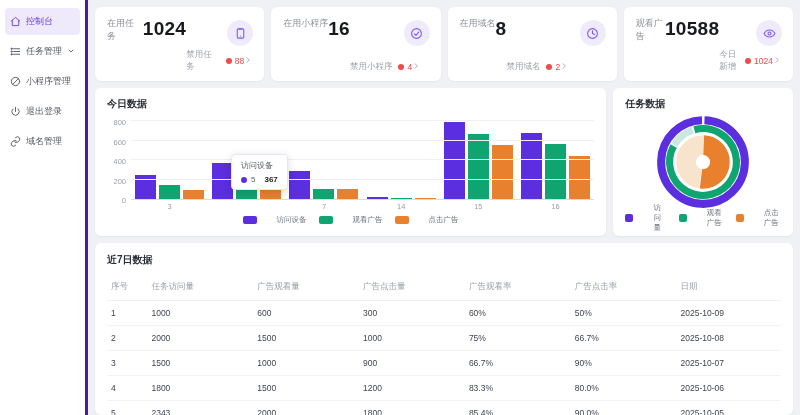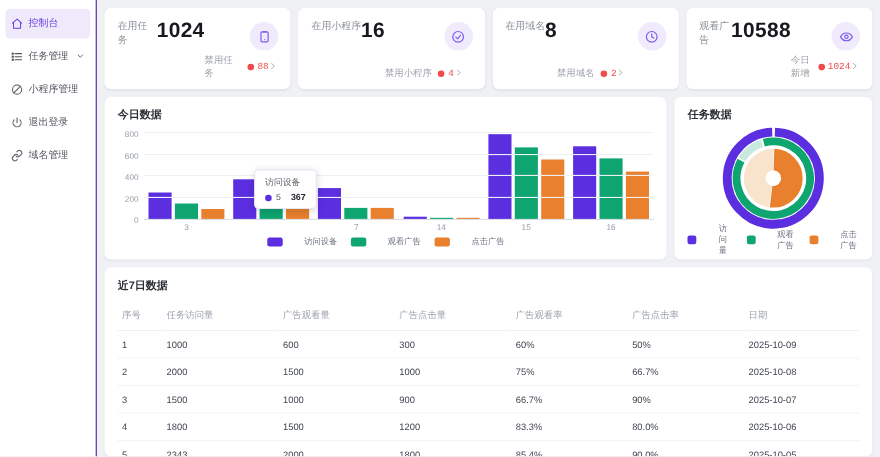--- a/index.html
+++ b/index.html
@@ -1,42 +1,42 @@
 <!DOCTYPE html>
 <html><head>
 <meta charset="utf-8">
 <style>
   * { margin:0; padding:0; box-sizing:border-box; }
   html,body { width:800px; height:415px; overflow:hidden; background:#f0f1f4;
     font-family:"Liberation Sans", sans-serif; }
   body { display:flex; }
 
   
-  .sidebar { width:88px; flex-shrink:0; background:#fff; border-right:1px solid #4c1d95;
+  .sidebar { width:88px; flex-shrink:0; background:#fff; border-right:3px solid #4c1d95;
     padding:8px 5px; display:flex; flex-direction:column; }
   .menu-item { display:flex; align-items:center; gap:5px; padding:7px 5px; border-radius:4px;
     color:#51555e; font-size:9px; margin-bottom:3px; cursor:pointer; white-space:nowrap; }
   .menu-item.active { background:#efeafb; color:#6a3de0; }
   .menu-item svg { width:11px; height:11px; flex-shrink:0; }
   .menu-item .chev { margin-left:auto; }
   .menu-item .chev svg { width:8px; height:8px; }
 
   
   .main { flex:1; padding:7px 7px 0 7px; display:flex; flex-direction:column; gap:7px; overflow:hidden; }
   .card { background:#fff; border-radius:6px; box-shadow:0 1px 2px rgba(20,24,40,.05); }
 
   
   .stats { display:flex; gap:7px; height:74px; flex-shrink:0; }
   .stat-card { flex:1; padding:10px 12px 8px 12px; position:relative; display:flex; flex-direction:row; }
   .stat-label { font-size:9px; color:#8b909a; }
   .stat-value { font-size:19px; font-weight:700; color:#17191e; margin-top:1px; letter-spacing:.3px; }
   .stat-icon { position:absolute; right:11px; top:13px; width:26px; height:26px; border-radius:50%;
     background:#efebfd; display:flex; align-items:center; justify-content:center; color:#7b5bf0; }
   .stat-icon svg { width:13px; height:13px; }
-  .stat-footer { margin-top:auto; display:flex; align-items:center; font-size:8.5px; color:#9aa0aa;font-family:Liberation Mono, monospace; }
+  .stat-footer { margin-top:auto; display:flex; align-items:center; font-size:8.5px; color:#9aa0aa; }
   .red-dot { width:6px; height:6px; border-radius:50%; background:#f04b4b; margin:0 3px 0 6px; flex-shrink:0; }
   .sub-value { color:#f04b4b; }
   .chev-right { margin-left:auto; color:#9aa0aa; }
   .chev-right svg { width:8px; height:8px; }
 
   
   .charts { display:flex; gap:7px; height:148px; flex-shrink:0; }
   .chart-card { padding:9px 12px; }
   .today-card { flex:25; }
   .task-card  { flex:8; display:flex; flex-direction:column; }

